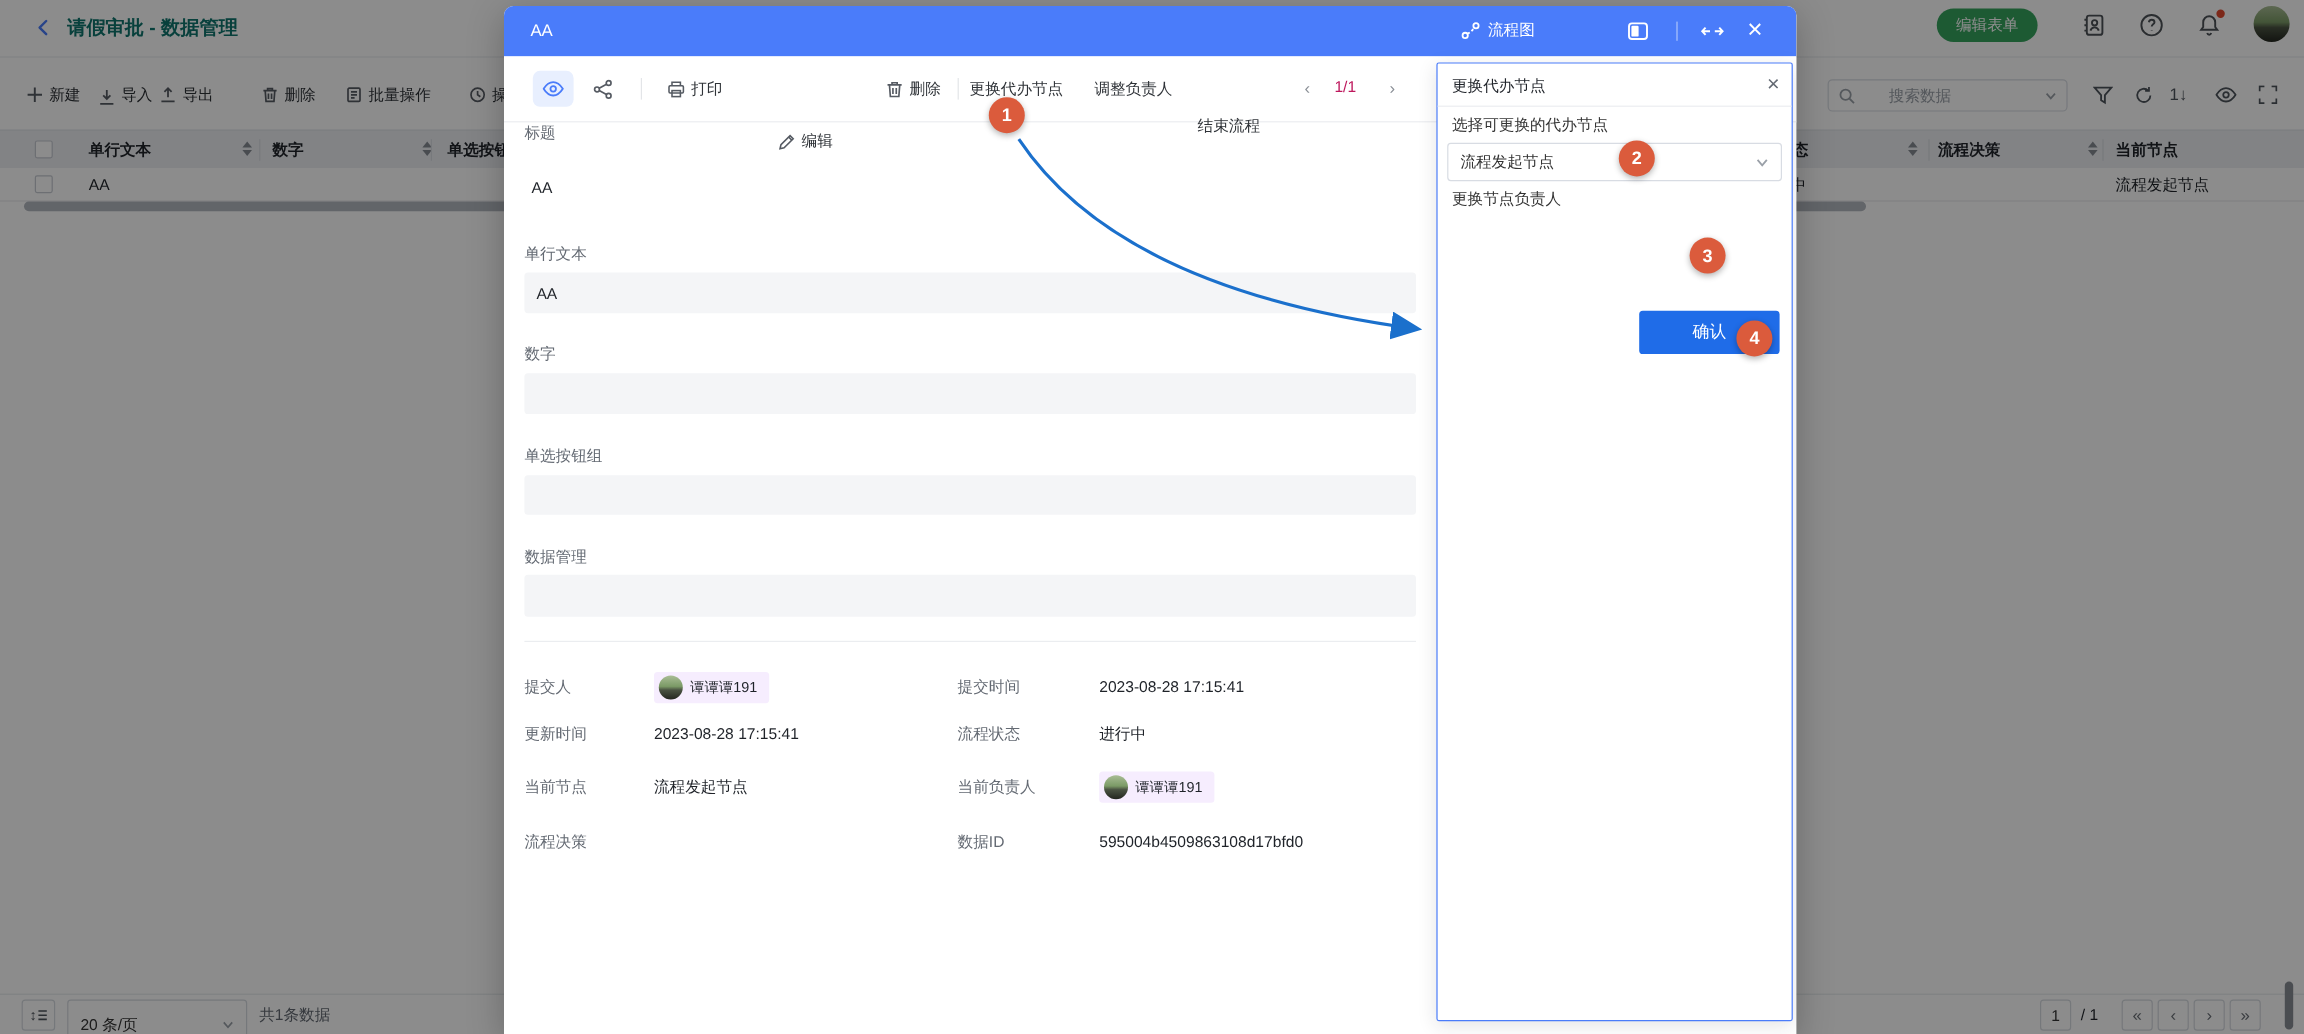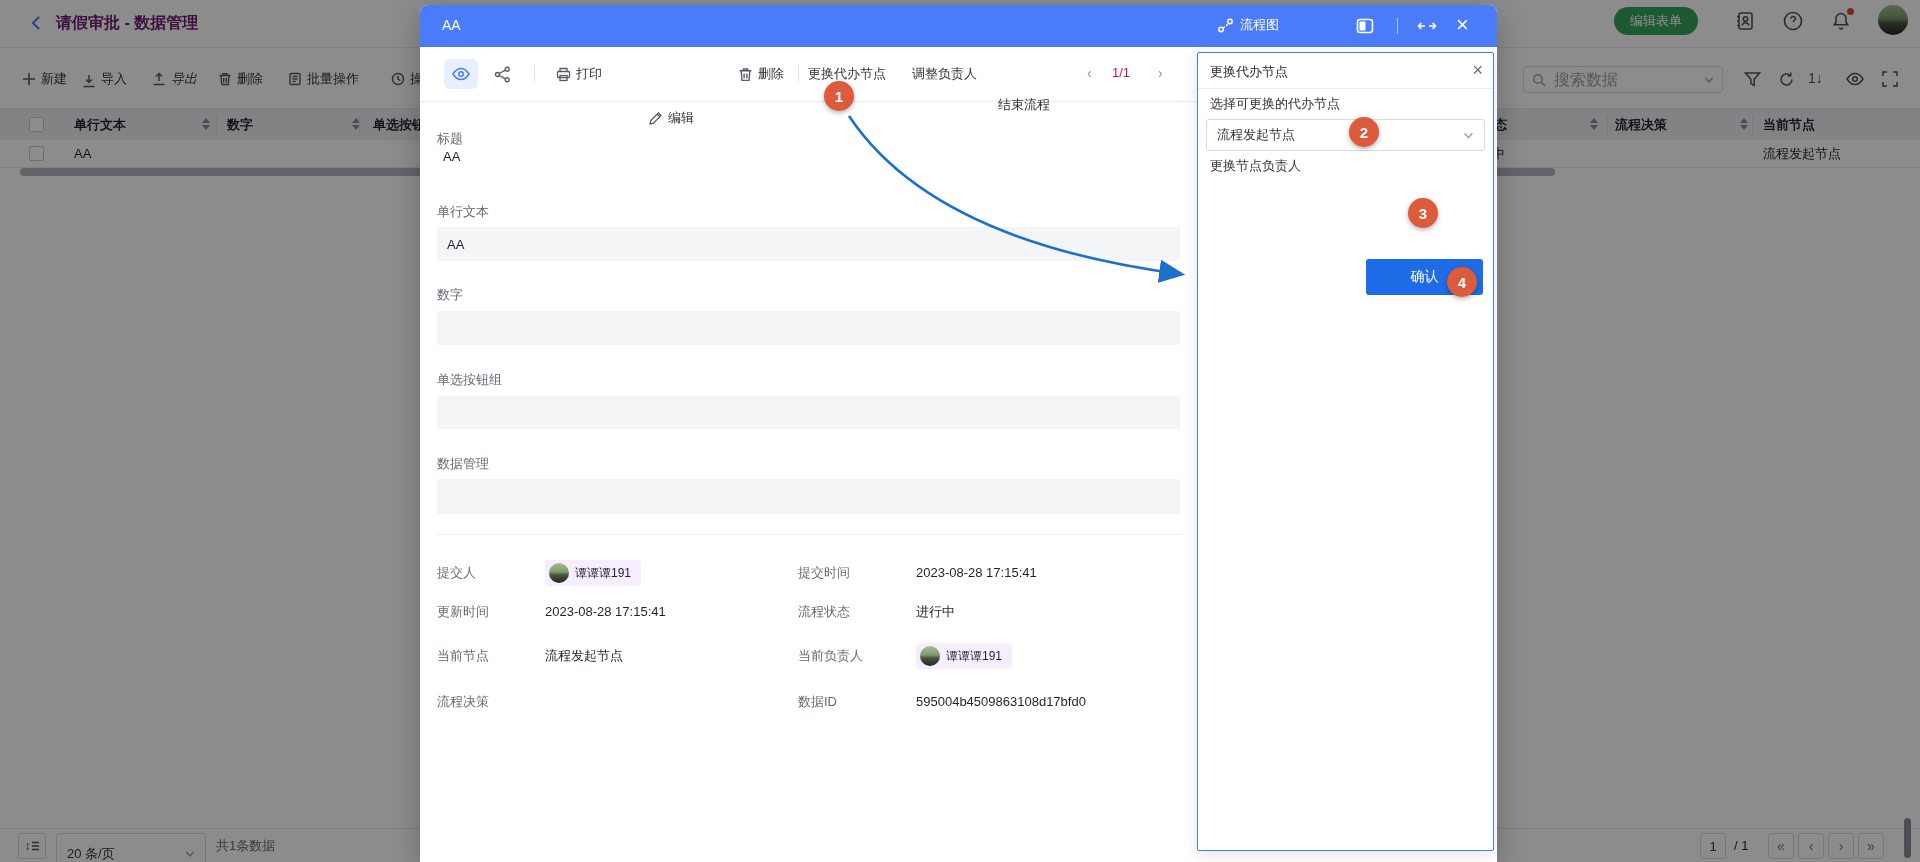--- a/index.html
+++ b/index.html
@@ -5,33 +5,33 @@
   html,body{margin:0;padding:0;background:#fff;font-family:"Liberation Sans","DejaVu Sans",sans-serif;}
   .screen{position:relative;width:1920px;height:862px;overflow:hidden;background:#fff;}
   .abs{position:absolute;}
   .txt{font-size:13px;color:#1f2329;line-height:18px;white-space:nowrap;}
   .lbl{font-size:13px;color:#646a73;line-height:18px;white-space:nowrap;}
   .ico{color:#565b63;display:inline-flex;align-items:center;justify-content:center;}
   svg{display:block;}
 
   
   .app-header{left:0;top:0;width:1920px;height:47px;background:#fff;border-bottom:1px solid #ebedf0;}
-  .page-title{left:56px;top:13px;font-size:16px;font-weight:600;color:#701a75;}
+  .page-title{left:56px;top:13px;font-size:16px;font-weight:600;color:#0f766e;}
   .back{left:28px;top:15px;color:#4a7cfa;}
   .edit-form-btn{left:1614px;top:7px;width:84px;height:28px;border-radius:14px;background:#36a45e;color:#fff;
     font-size:13px;display:flex;align-items:center;justify-content:center;}
   .hdr-ico{top:10px;color:#4e5358;}
   .avatar-lg{left:1878px;top:5px;width:30px;height:30px;border-radius:50%;
     background:linear-gradient(180deg,#a9bd95 0%,#7b9a66 45%,#4a5342 60%,#23261f 100%);}
   .bell-dot{position:absolute;right:-2px;top:-2px;width:7px;height:7px;border-radius:50%;background:#e24a2e;}
 
   .tb-item{top:70px;display:flex;align-items:center;gap:5px;font-size:13px;color:#2f3338;}
   .search-box{left:1523px;top:66px;width:200px;height:27px;border:1px solid #d8dce3;border-radius:4px;background:#fff;
     display:flex;align-items:center;padding:0 8px;box-sizing:border-box;gap:6px;}
-  .search-box input{border:0;outline:0;flex:1;font-size:16px;color:#0c4a6e;background:transparent;min-width:0;}
+  .search-box input{border:0;outline:0;flex:1;font-size:13px;color:#0c4a6e;background:transparent;min-width:0;margin-left:20px;}
   .search-box input::placeholder{color:#9aa0a8;}
   .tool-ico{top:70px;color:#4e545c;}
 
   .thead{left:0;top:108px;width:1920px;height:32px;background:#edeff3;border-top:1px solid #e2e5ea;border-bottom:1px solid #dde0e6;}
   .trow{left:0;top:140px;width:1920px;height:27px;background:#fff;border-bottom:1px solid #e9ebef;}
   .th{font-size:13px;font-weight:700;color:#1f2329;line-height:32px;white-space:nowrap;}
   .td{font-size:13px;color:#1f2329;line-height:27px;white-space:nowrap;}
   .vline{width:1px;background:#d9dce2;}
   .checkbox{width:15px;height:15px;border:1px solid #c6cad2;border-radius:2px;background:#fff;box-sizing:border-box;}
   .sort{display:inline-flex;flex-direction:column;gap:2px;}
@@ -139,21 +139,21 @@
     <span>新建</span>
   </div>
   <div class="abs tb-item" style="left:82px;align-items:flex-end;">
     <span class="ico">
         <svg width="14" height="14" viewBox="0 0 14 14" fill="none" stroke="currentColor" stroke-width="1.5">
           <path d="M7 1v7M4 5.5L7 8.5l3-3M1.5 12.5h11"></path>
         </svg>
       </span>
     <span>导入</span>
   </div>
-  <div class="abs tb-item" style="left:152px;font-style:italic;">
+  <div class="abs tb-item" style="left:133px;">
     <span class="ico">
         <svg width="14" height="14" viewBox="0 0 14 14" fill="none" stroke="currentColor" stroke-width="1.5">
           <path d="M7 9V2M4 4.5L7 1.5l3 3M1.5 12.5h11"></path>
         </svg>
       </span>
     <span>导出</span>
   </div>
   <div class="abs tb-item" style="left:218px;">
     <span class="ico">
         <svg width="14" height="14" viewBox="0 0 14 14" fill="none" stroke="currentColor" stroke-width="1.4">
@@ -352,21 +352,21 @@
       </div>
       <div class="abs m-sep" style="left:378px;"></div>
       <div class="abs m-act" style="left:388px;">更换代办节点</div>
       <div class="abs m-act" style="left:492px;">调整负责人</div>
       <div class="abs m-act" style="left:578px;margin-top:31px;">结束流程</div>
       <span class="abs pager-ch" style="left:667px;">‹</span>
       <span class="abs m-act" style="left:692px;color:#be185d;">1/1</span>
       <span class="abs pager-ch" style="left:738px;">›</span>
     </div>
 
-    <span class="abs lbl" style="left:17px;top:125px;">标题</span>
+    <span class="abs lbl" style="left:17px;top:97px;">标题</span>
     <span class="abs txt" style="left:23px;top:143px;">AA</span>
 
     <span class="abs lbl" style="left:17px;top:198px;">单行文本</span>
     <div class="abs field-input" style="top:222px;height:34px;">AA</div>
 
     <span class="abs lbl" style="left:17px;top:281px;">数字</span>
     <div class="abs field-input" style="top:306px;height:34px;"></div>
 
     <span class="abs lbl" style="left:17px;top:366px;">单选按钮组</span>
     <div class="abs field-input" style="top:391px;height:33px;"></div>

